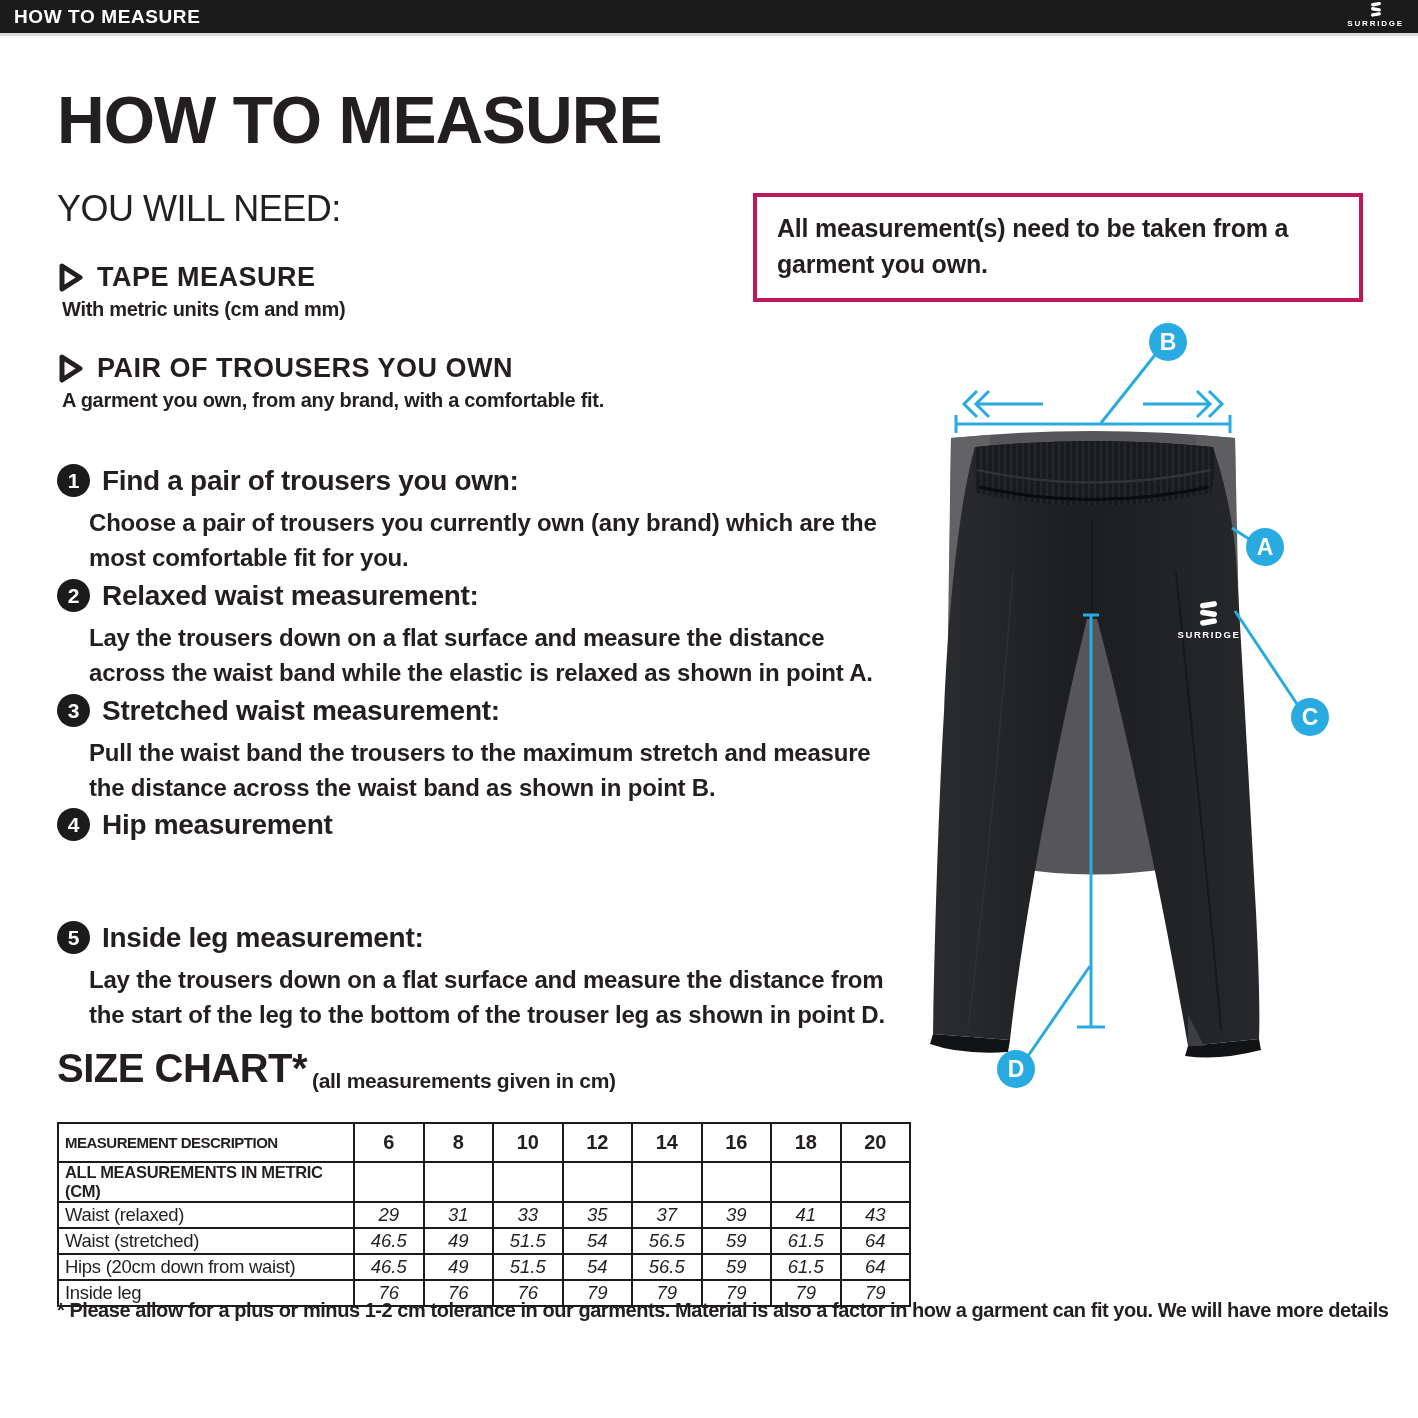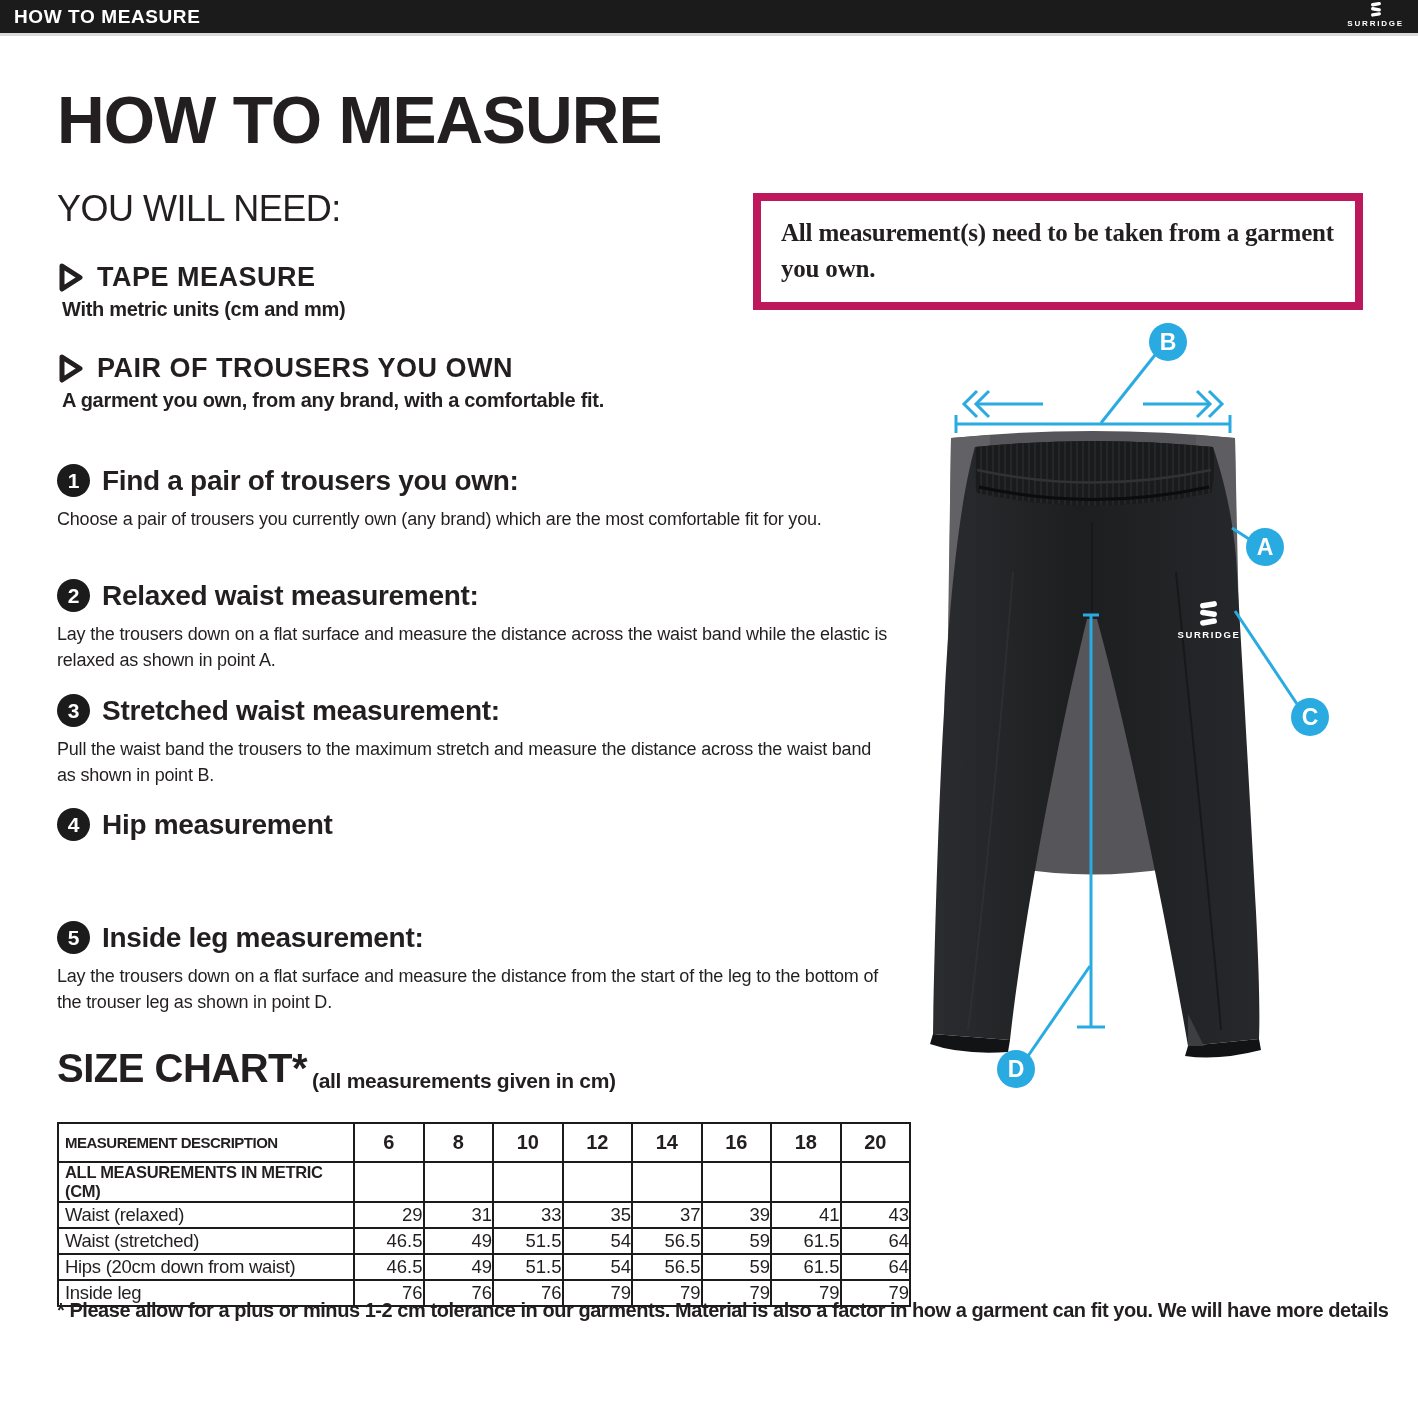--- a/index.html
+++ b/index.html
@@ -17,58 +17,58 @@
   .topbar-logo { position:absolute; right:14px; top:2px; display:flex; flex-direction:column; align-items:center; }
   .topbar-logo .logo-word { color:#fff; font-size:8px; font-weight:bold; letter-spacing:1.8px; margin-top:1px; }
 
   
   .page-title { position:absolute; left:57px; top:82px; font-size:66px; font-weight:bold; letter-spacing:-1px; white-space:nowrap; }
   .ywn-heading { position:absolute; left:57px; top:188px; font-size:36px; font-weight:normal; letter-spacing:-0.5px; }
 
   
   .callout {
     position:absolute; left:753px; top:193px; width:610px; box-sizing:border-box;
-    border:8px solid #be185d; padding:14px 20px 16px 20px;
-    font-size:25px; font-weight:bold; line-height:1.42; letter-spacing:-0.2px;font-family:Liberation Serif, serif;
+    border:4px solid #be185d; padding:14px 20px 16px 20px;
+    font-size:25px; font-weight:bold; line-height:1.42; letter-spacing:-0.2px;
   }
 
   
   .need { position:absolute; left:57px; }
   .need-row { display:flex; align-items:center; gap:13px; }
   .need-title { font-size:27px; font-weight:bold; letter-spacing:.5px; white-space:nowrap; }
   .need-desc { font-size:20px; font-weight:bold; letter-spacing:-0.3px; margin:5px 0 0 5px; white-space:nowrap; }
 
   
   .step { position:absolute; left:57px; width:835px; }
   .step-head { display:flex; align-items:center; gap:12px; }
   .step-num {
     flex:0 0 auto; width:33px; height:33px; border-radius:50%; background:#1b1b1b;
     color:#fff; font-size:21px; font-weight:bold; display:flex; align-items:center; justify-content:center;
   }
   .step-title { font-size:28px; font-weight:bold; letter-spacing:-0.3px; white-space:nowrap; }
-  .step-desc { margin-top:9px; font-size:18px; font-weight:normal; line-height:1.45; letter-spacing:-0.2px; }
+  .step-desc { margin-top:9px; font-size:24px; font-weight:bold; line-height:1.45; letter-spacing:-0.2px;margin-left:32px; }
 
   
   .sc-heading { position:absolute; left:57px; top:1046px; font-size:40px; font-weight:bold; letter-spacing:-0.5px; white-space:nowrap; }
   .sc-sub { position:absolute; left:312px; top:1069px; font-size:21px; font-weight:bold; letter-spacing:-0.3px; white-space:nowrap; }
 
   table.size-table {
     position:absolute; left:57px; top:1122px; width:852px;
     border-collapse:collapse; table-layout:fixed;
   }
   .size-table th, .size-table td { border:2px solid #1b1b1b; padding:0; }
   .size-table col.c-desc { width:296px; }
   .size-table col.c-size { width:69.5px; }
   .size-table th.h-desc { font-size:15px; font-weight:bold; text-align:left; padding-left:6px; letter-spacing:-0.5px; height:37px; }
   .size-table th.h-size { font-size:20px; font-weight:bold; text-align:center; height:37px; }
   .size-table tr.metric-row td { height:25px; }
   .size-table td.metric-note { font-size:16.5px; font-weight:bold; text-align:left; padding-left:6px; letter-spacing:-0.3px; }
   .size-table tr.data-row td { height:24px; font-size:18.5px; }
   .size-table td.row-label { text-align:left; padding-left:6px; letter-spacing:-0.3px;border-radius:9px; }
-  .size-table td.row-val { text-align:right; }
+  .size-table td.row-val { text-align:center;font-style:italic; }
 
   
   .footnote {
     position:absolute; left:57px; top:1296px; width:1350px;
     font-size:20px; font-weight:bold; line-height:1.46; letter-spacing:-0.45px;
   }
 
   
   .diagram { position:absolute; left:858px; top:312px; width:540px; height:810px; }
   .blue-line { stroke:#29abe2; stroke-width:3; fill:none; }

